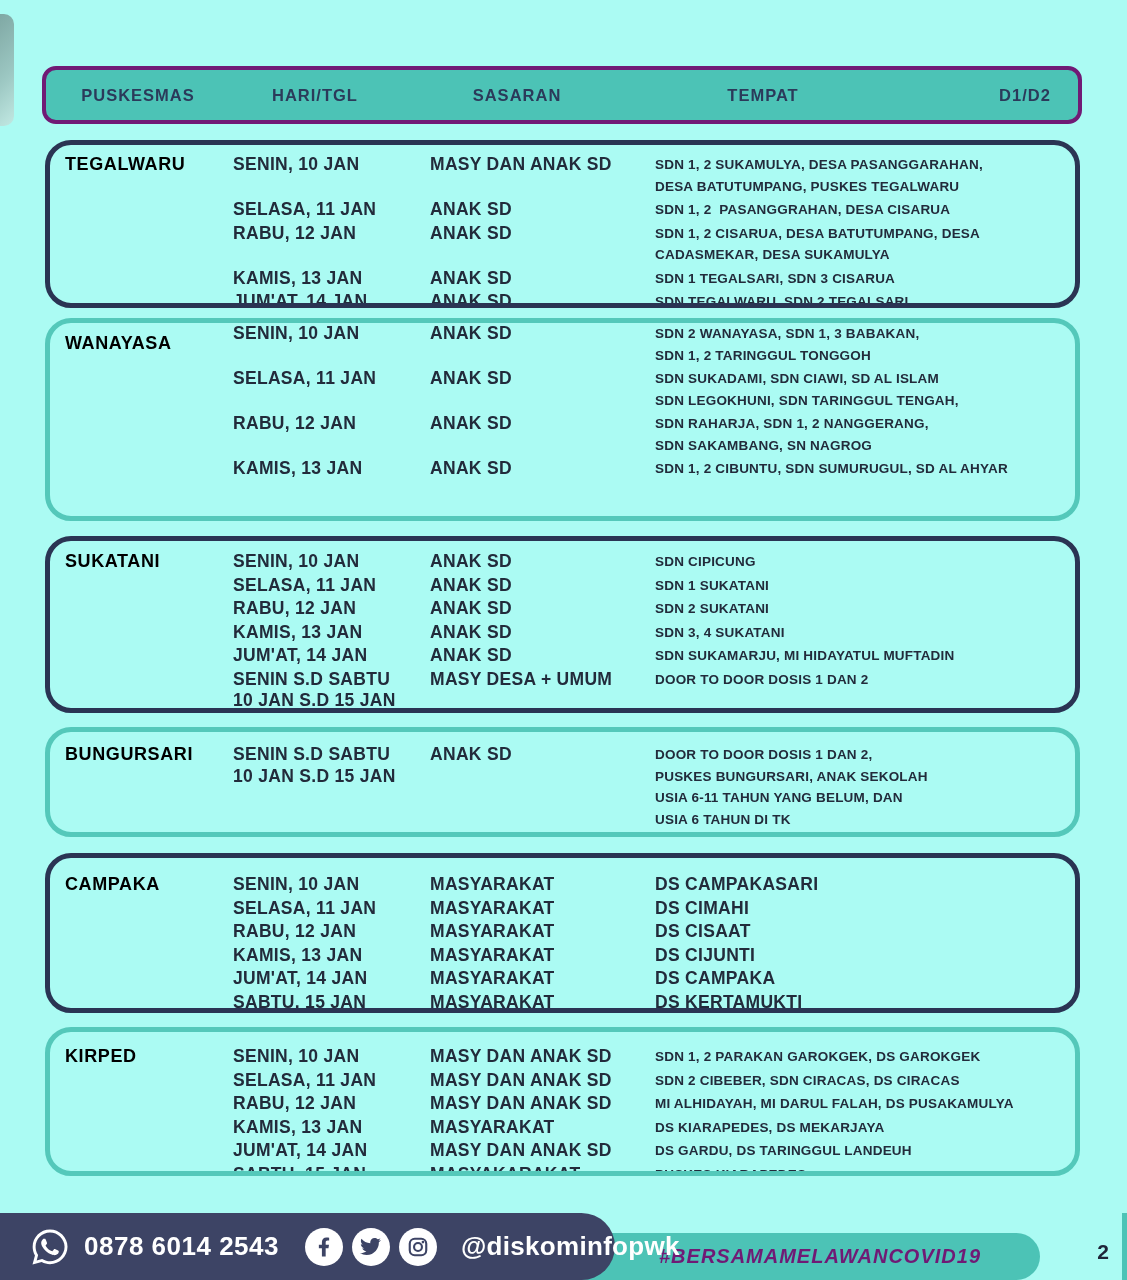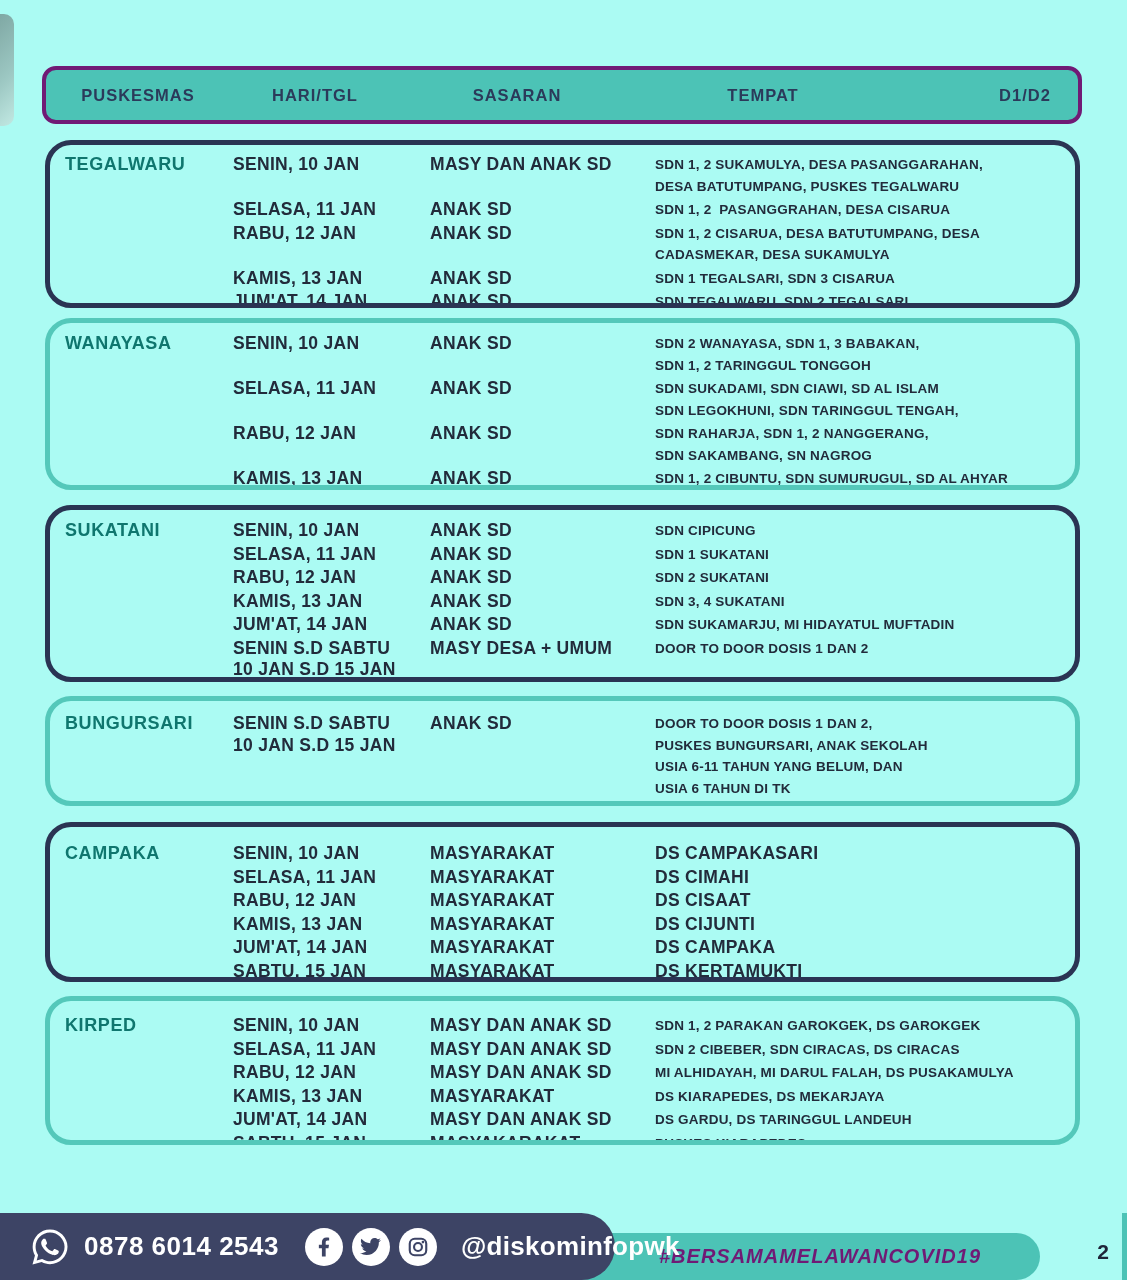--- a/index.html
+++ b/index.html
@@ -29,21 +29,21 @@
   
   .cards{position:absolute;left:45px;top:140px;width:1035px;}
   .card{
     position:relative;border-radius:26px;background:#ABFBF3;
     box-sizing:border-box;overflow:hidden;
   }
   .card-navy{border:5px solid #2A3453;}
   .card-teal{border:5px solid #54C8BA;}
   .card-name{
     position:absolute;left:15px;
-    font-size:18px;font-weight:700;color:#0f766e;letter-spacing:0.6px;
+    font-size:18px;font-weight:700;color:#000000;letter-spacing:0.6px;
     white-space:nowrap;line-height:21.5px;
   }
   .rows{margin-left:183px;}
   .row{display:flex;margin-bottom:2px;}
   .cell-date{width:197px;flex:0 0 197px;}
   .cell-sasaran{width:225px;flex:0 0 225px;}
   .cell-tempat{flex:1;min-width:0;}
   .line{
     line-height:21.5px;white-space:pre;color:#222B3B;font-weight:700;
   }
@@ -158,21 +158,21 @@
           </div>
           <div class="cell-sasaran">
             <div class="line">ANAK SD</div>
           </div>
           <div class="cell-tempat tempat-small">
             <div class="line">SDN TEGALWARU, SDN 2 TEGALSARI</div>
           </div>
         </div>
       </div>
     </div>
-    <div class="card card-teal" style="height: 172px; margin-bottom: 15px; padding-top: 10px;">
+    <div class="card card-teal" style="height: 203px; margin-bottom: 15px; padding-top: 0;">
       <span class="card-name" style="top: 10px;">WANAYASA</span>
       <div class="rows">
         <div class="row">
           <div class="cell-date">
             <div class="line">SENIN, 10 JAN</div>
           </div>
           <div class="cell-sasaran">
             <div class="line">ANAK SD</div>
           </div>
           <div class="cell-tempat tempat-small">

